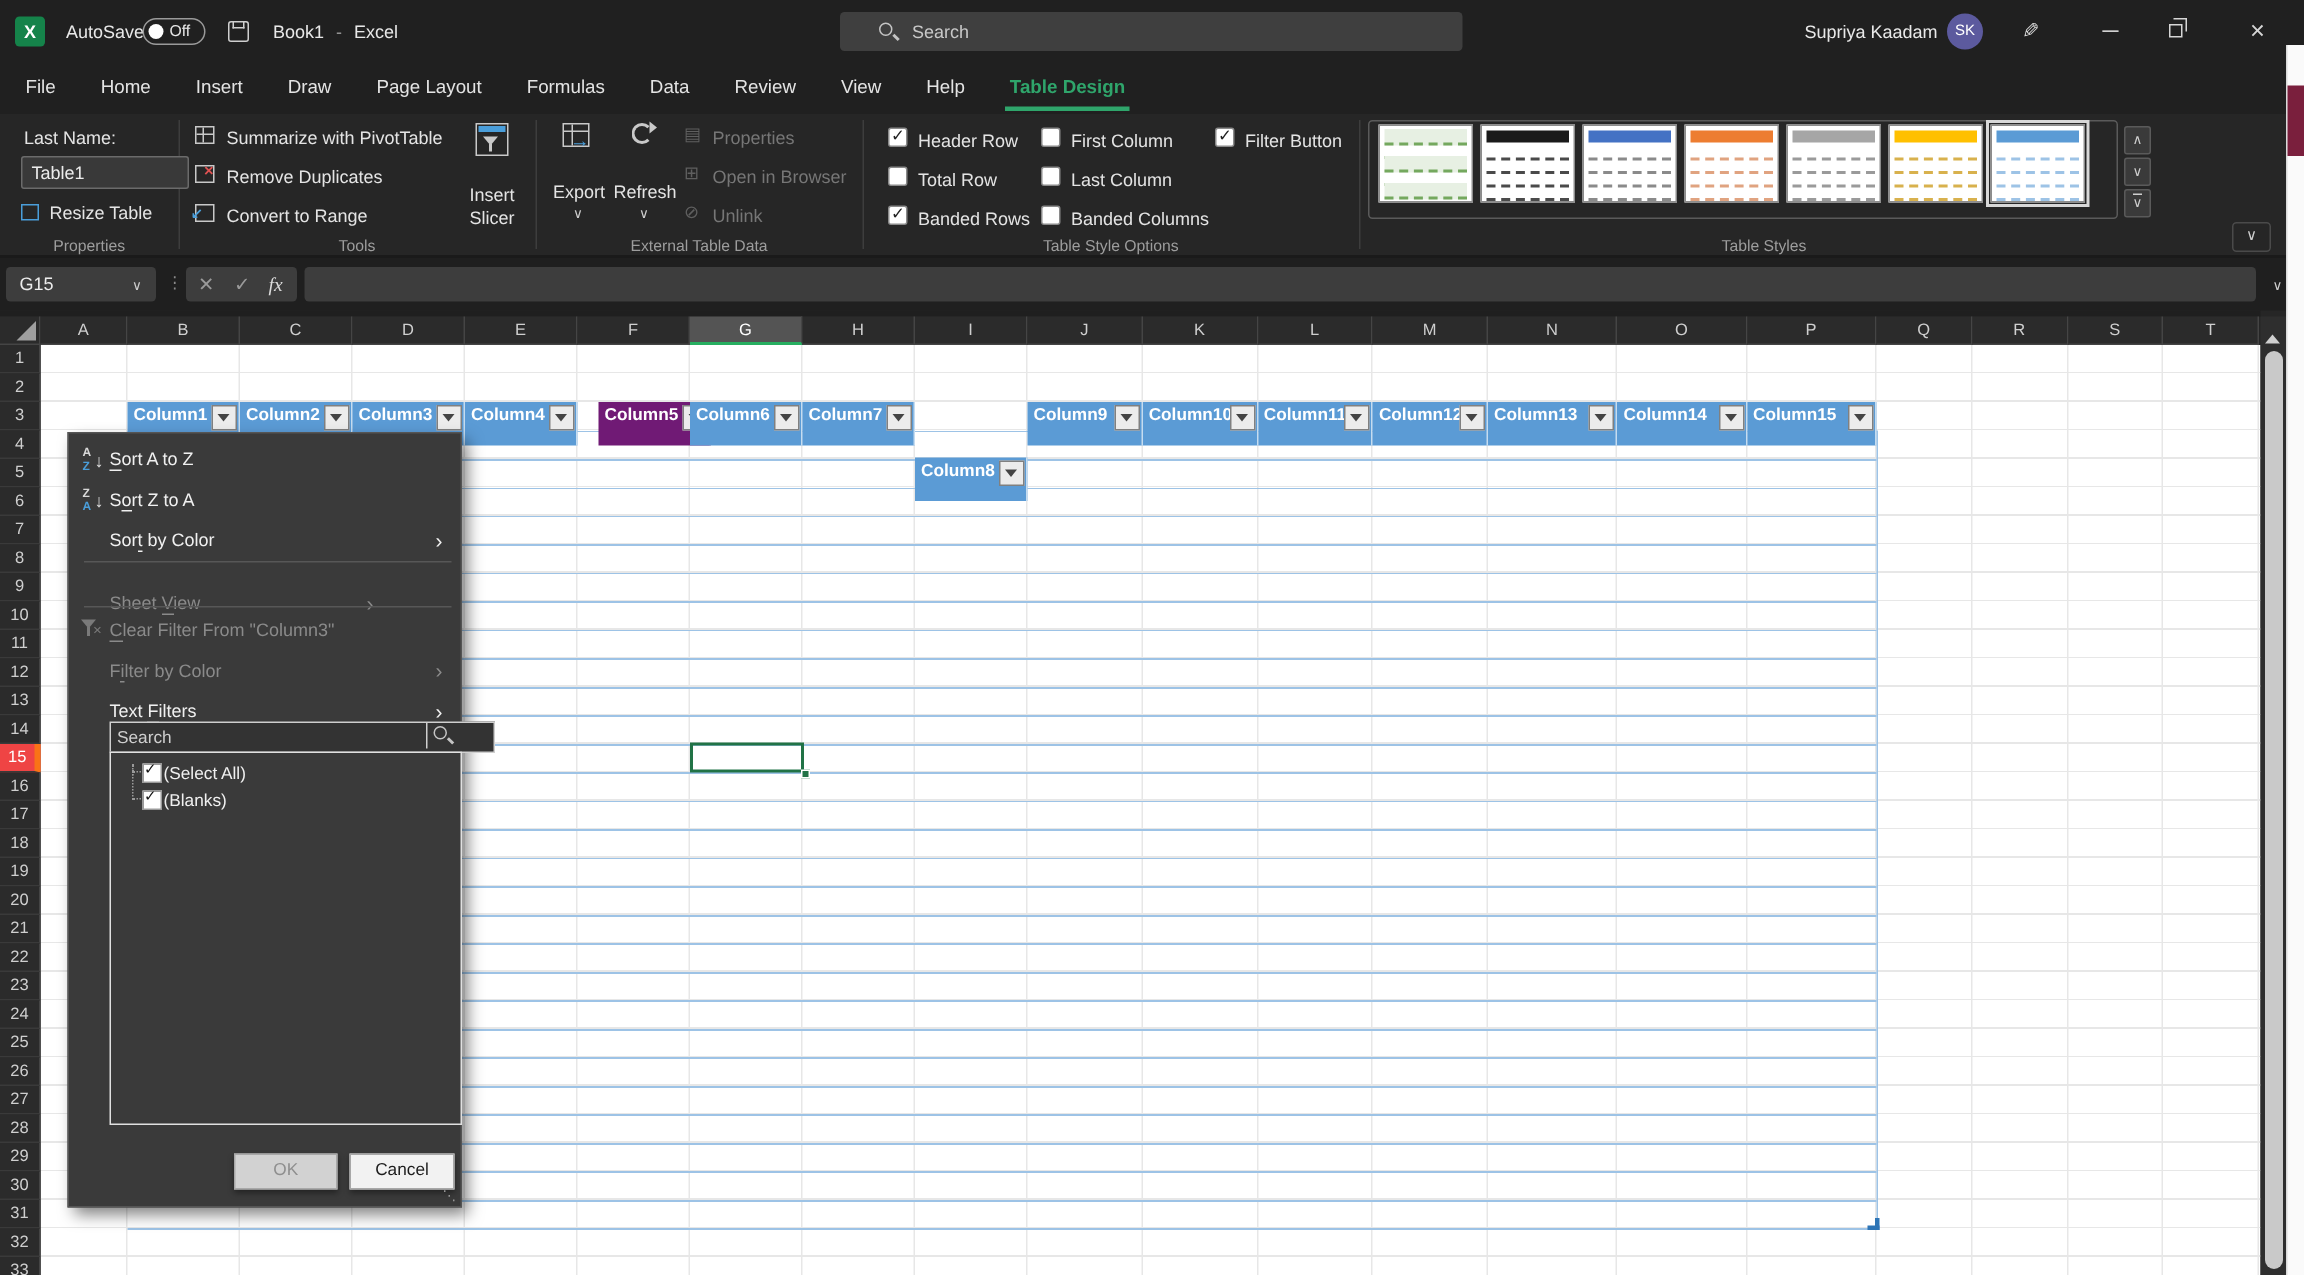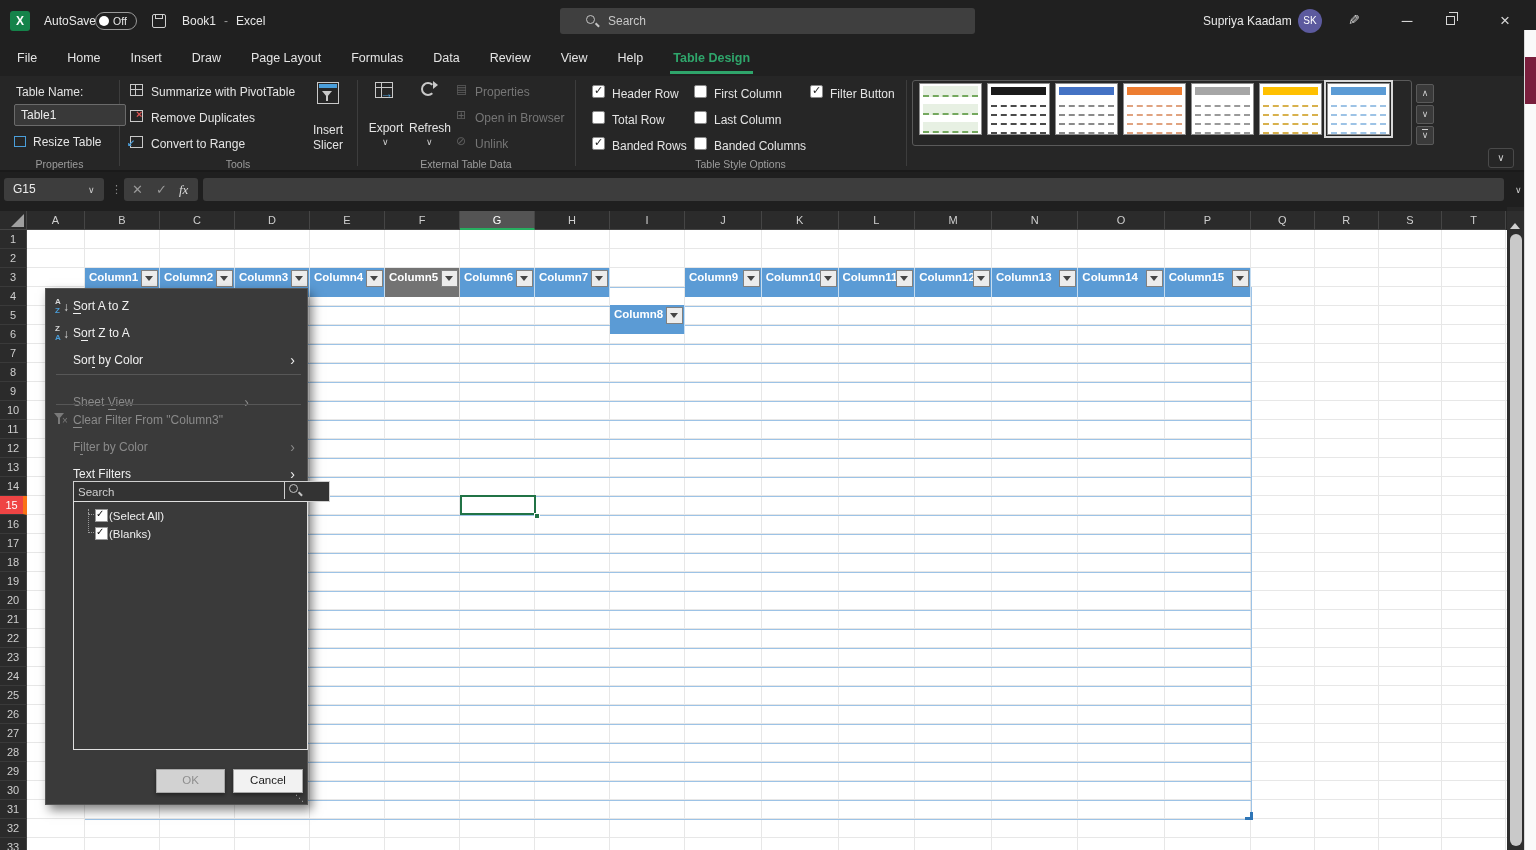--- a/index.html
+++ b/index.html
@@ -157,21 +157,21 @@
       <span class="chev" style="margin-left:6px;">∨</span>
     </div>
   </div>
 
   <div id="ribbon" class="abs">
     <div class="abs vsep" style="left:119px;"></div>
     <div class="abs vsep" style="left:357px;"></div>
     <div class="abs vsep" style="left:575px;"></div>
     <div class="abs vsep" style="left:906px;"></div>
 
-    <div class="abs rb-txt txt" style="left:16px;top:8px;">Table Name:</div>
+    <div class="abs rb-txt txt" style="left:16px;top:8px;">Last Name:</div>
     <input id="tablename-input" class="abs" value="Table1" style="">
     <div class="abs" style="left:14px;top:58px;">
       <div class="abs sq-ic" style="left:0;top:2px;width:12px;height:11px;border-color:#4a9eda;"></div>
       <div class="abs rb-txt txt" style="left:19px;">Resize Table</div>
     </div>
     <div class="abs grp-label" style="left:0;top:82px;width:119px;">Properties</div>
 
     <div id="tools-items"></div>
     <div class="abs" style="left:302px;top:4px;width:52px;">
       <div class="abs" style="left:15px;top:2px;width:22px;height:22px;border:1.4px solid #c9c9c9;">
@@ -204,20 +204,21 @@
     <div class="abs grp-label" style="left:357px;top:82px;width:218px;">External Table Data</div>
 
     <div id="style-options"></div>
     <div class="abs grp-label" style="left:575px;top:82px;width:331px;">Table Style Options</div>
 
     <div class="abs" style="left:912px;top:4px;width:500px;height:66px;border:1px solid #5a5a5a;border-radius:3px;"></div>
     <div id="gallery"></div>
     <div class="abs gal-btn" style="left:1416px;top:8px;">∧</div>
     <div class="abs gal-btn" style="left:1416px;top:29px;">∨</div>
     <div class="abs gal-btn" style="left:1416px;top:50px;"><span style="border-top:1px solid #cfcfcf;">∨</span></div>
+    <div class="abs grp-label" style="left:906px;top:82px;width:540px;">Table Styles</div>
 
     <div class="abs" style="left:1488px;top:72px;width:26px;height:20px;border:1px solid #4a4a4a;border-radius:3px;color:#cfcfcf;font-size:10px;text-align:center;line-height:18px;">∨</div>
   <div class="abs" style="left: 130px; top: 6px; width: 220px; height: 20px;">
         <div class="abs" style="left: 0px; top: 2px; width: 13px; height: 12px; border: 1.3px solid rgb(201, 201, 201);">
           <div class="abs" style="left: 4px; top: 0px; width: 1px; bottom: 0px; background: rgb(201, 201, 201);"></div>
           <div class="abs" style="left: 0px; top: 4px; right: 0px; height: 1px; background: rgb(201, 201, 201);"></div>
         </div>
         <div class="abs rb-txt txt" style="left: 21px; top: 2px;">Summarize with PivotTable</div>
       </div>
       <div class="abs" style="left: 130px; top: 32px; width: 220px; height: 20px;">
@@ -312,21 +313,21 @@
       <div class="abs vline" style="left: 1441.25px;"></div>
       <div class="abs vline" style="left: 1505px;"></div>
     </div>
   <div id="bluelines" class="abs"></div>
   <div id="tbl-resize" class="abs"></div>
   <div id="table-header">
       <div class="abs thcell" style="left: 85px; width: 75px; background: rgb(91, 155, 213);">Column1<div class="filter-btn"></div></div>
       <div class="abs thcell" style="left: 160px; width: 75px; background: rgb(91, 155, 213);">Column2<div class="filter-btn"></div></div>
       <div class="abs thcell" style="left: 235px; width: 75px; background: rgb(91, 155, 213);">Column3<div class="filter-btn"></div></div>
       <div class="abs thcell" style="left: 310px; width: 75px; background: rgb(91, 155, 213);">Column4<div class="filter-btn"></div></div>
-      <div class="abs thcell" style="left: 385px; width: 75px; background: #737373;">Column5<div class="filter-btn"></div></div>
+      <div class="abs thcell" style="left: 399px; width: 75px; background: #701a75;">Column5<div class="filter-btn"></div></div>
       <div class="abs thcell" style="left: 460px; width: 75px; background: rgb(91, 155, 213);">Column6<div class="filter-btn"></div></div>
       <div class="abs thcell" style="left: 535px; width: 75px; background: rgb(91, 155, 213);">Column7<div class="filter-btn"></div></div>
       <div class="abs thcell" style="left: 610px; width: 75px; background: rgb(91, 155, 213); margin-top: 37px;">Column8<div class="filter-btn"></div></div>
       <div class="abs thcell" style="left: 685px; width: 76.75px; background: rgb(91, 155, 213);">Column9<div class="filter-btn"></div></div>
       <div class="abs thcell" style="left: 761.75px; width: 76.75px; background: rgb(91, 155, 213);">Column10<div class="filter-btn"></div></div>
       <div class="abs thcell" style="left: 838.5px; width: 76.75px; background: rgb(91, 155, 213);">Column11<div class="filter-btn"></div></div>
       <div class="abs thcell" style="left: 915.25px; width: 76.75px; background: rgb(91, 155, 213);">Column12<div class="filter-btn"></div></div>
       <div class="abs thcell" style="left: 992px; width: 86.33px; background: rgb(91, 155, 213);">Column13<div class="filter-btn"></div></div>
       <div class="abs thcell" style="left: 1078.33px; width: 86.33px; background: rgb(91, 155, 213);">Column14<div class="filter-btn"></div></div>
       <div class="abs thcell" style="left: 1164.66px; width: 86.34px; background: rgb(91, 155, 213);">Column15<div class="filter-btn"></div></div>

